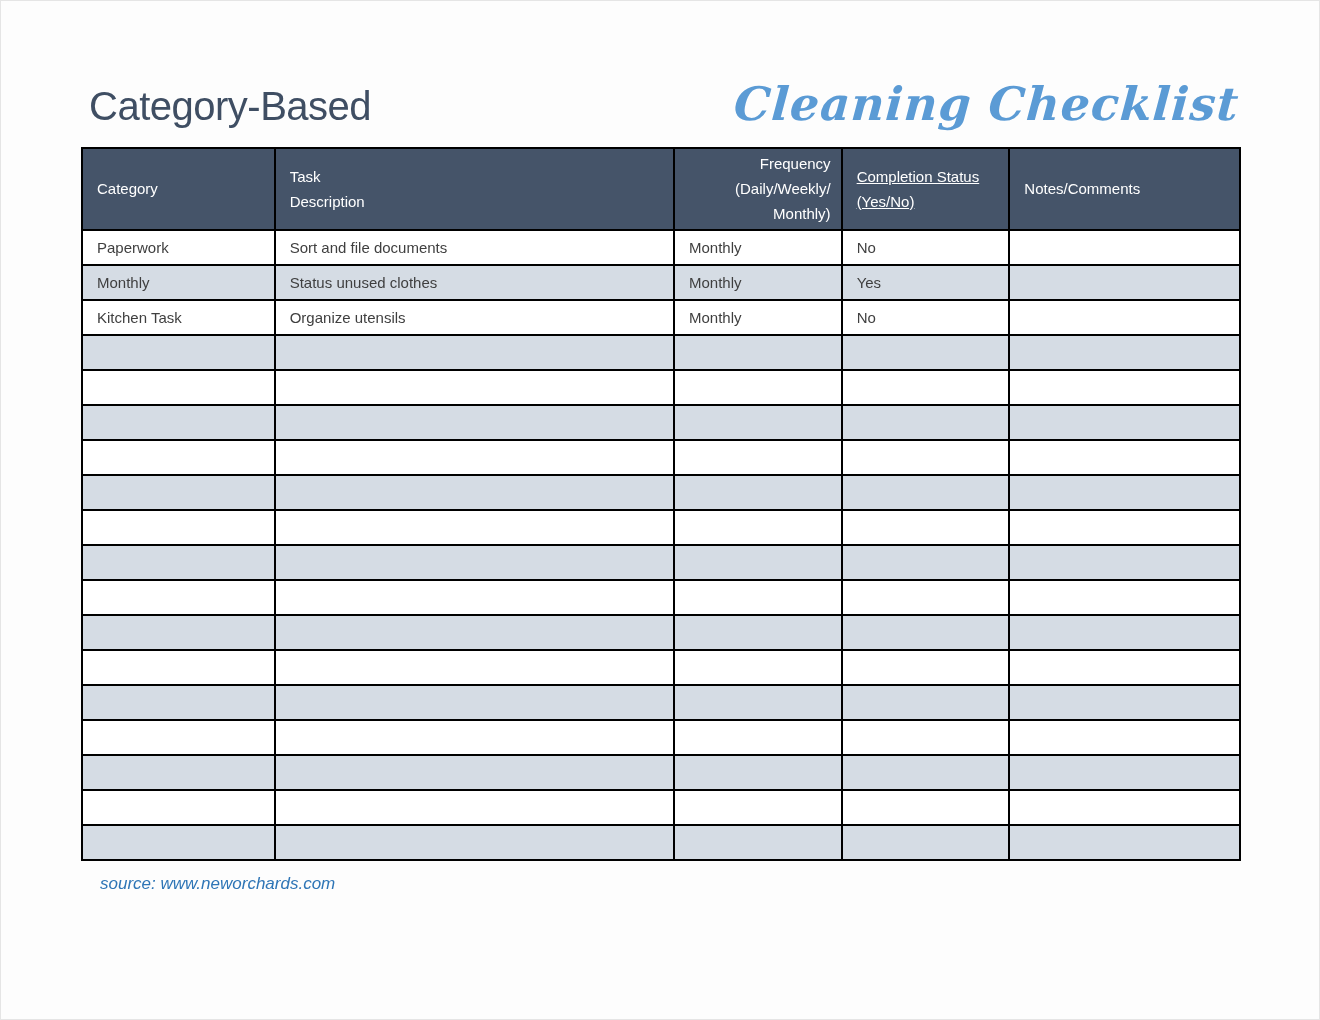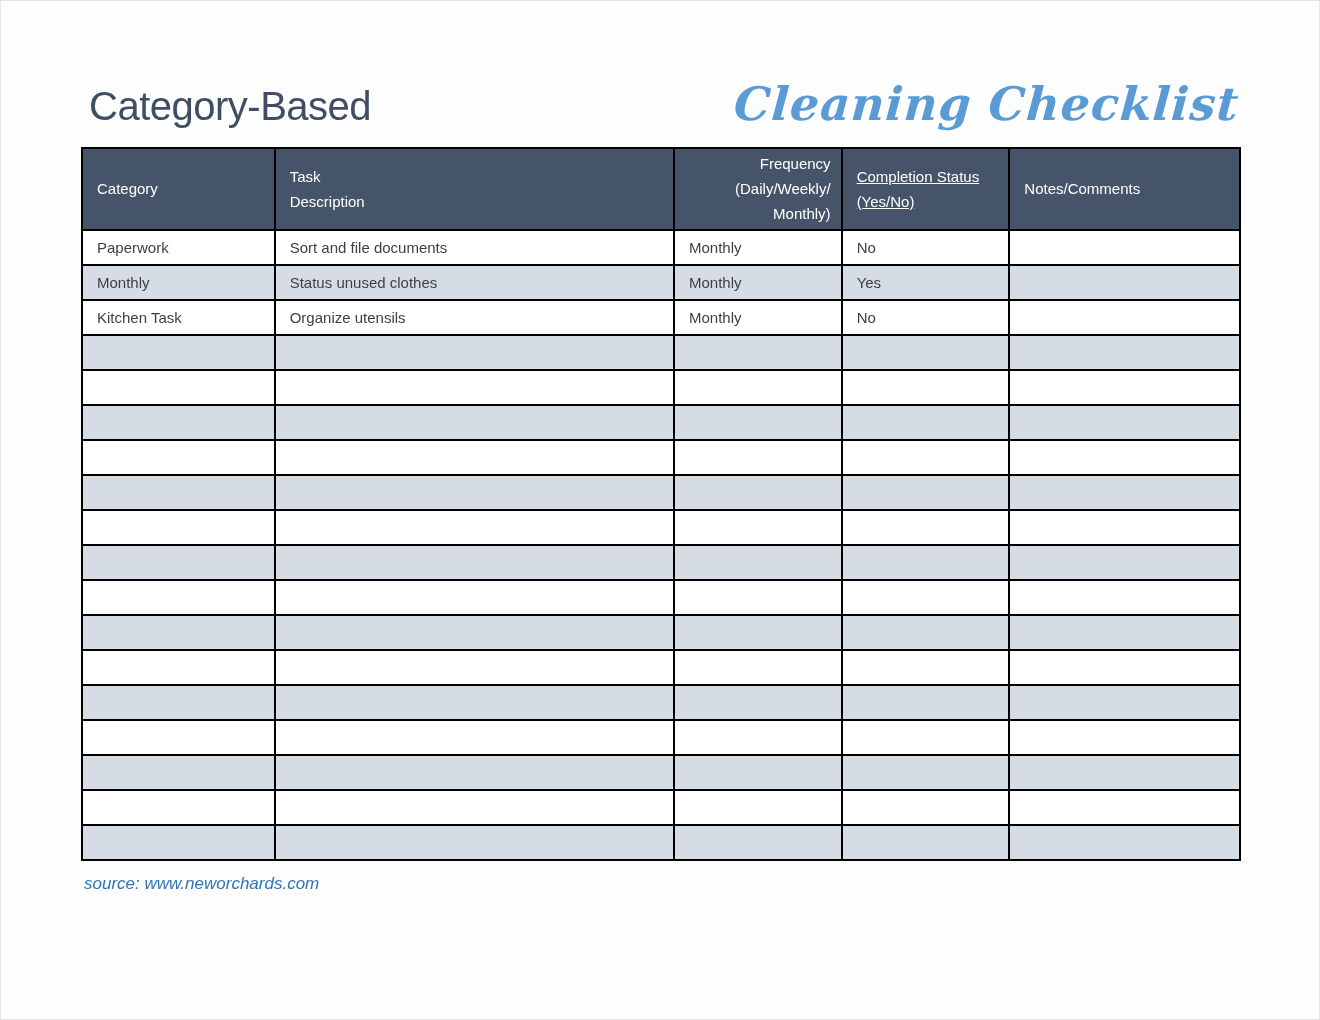--- a/index.html
+++ b/index.html
@@ -86,20 +86,21 @@
   }
   table.checklist tbody tr:nth-child(even) td {
     background: var(--alt-row-bg);
   }
   .source-line {
     margin-top: 13px;
     padding-left: 3px;
     font-style: italic;
     font-size: 17px;
     color: var(--source-text);
+    margin-left: 16px;
   }
 </style>
 </head>
 <body>
 
 <div class="page">
 
   <div class="title-row">
     <span class="title-main">Category-Based</span>
     <span class="title-script">Cleaning Checklist</span>

